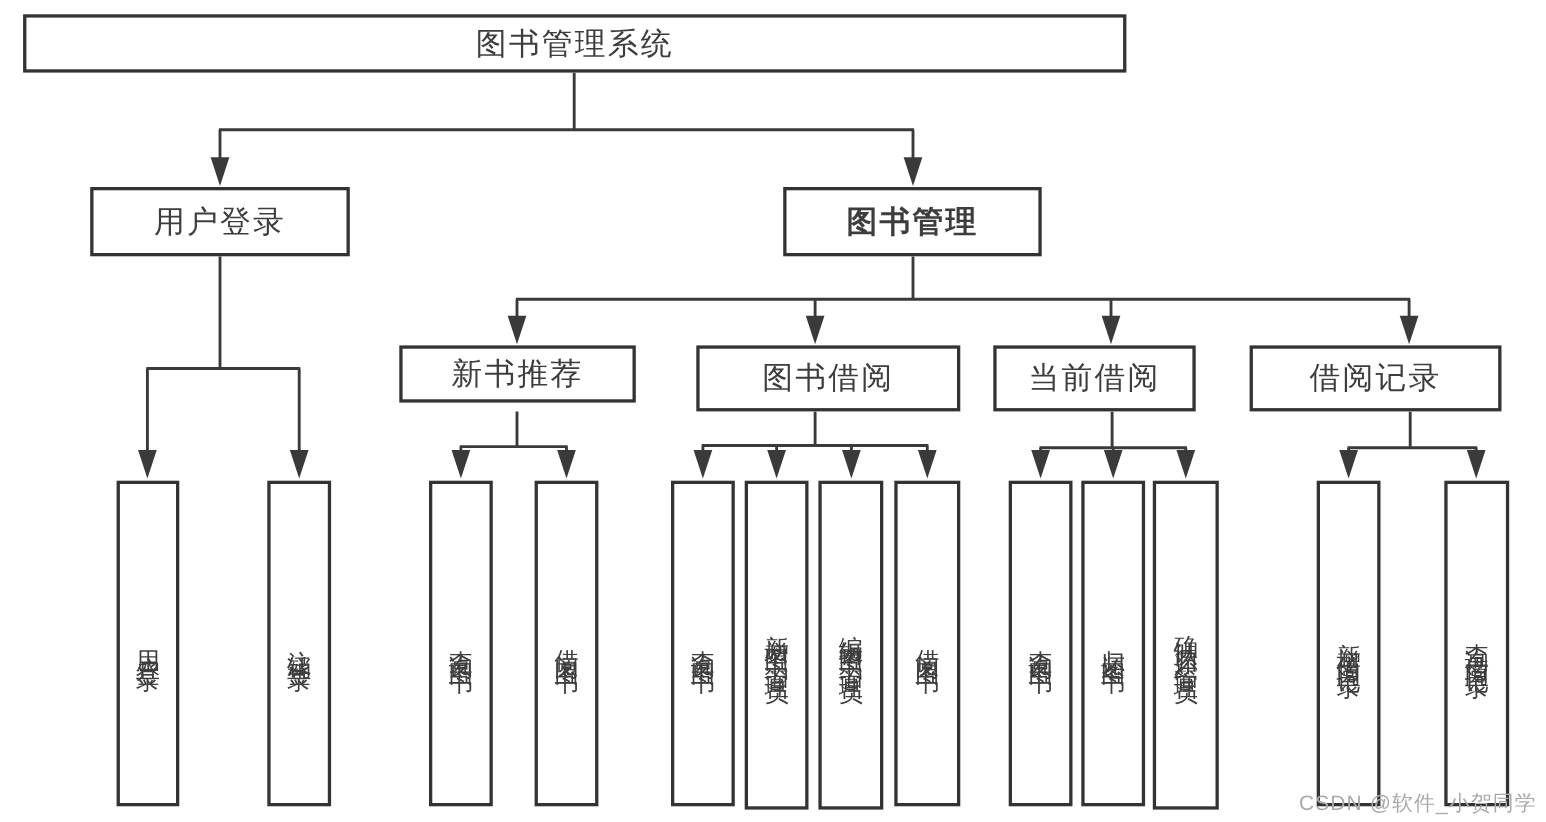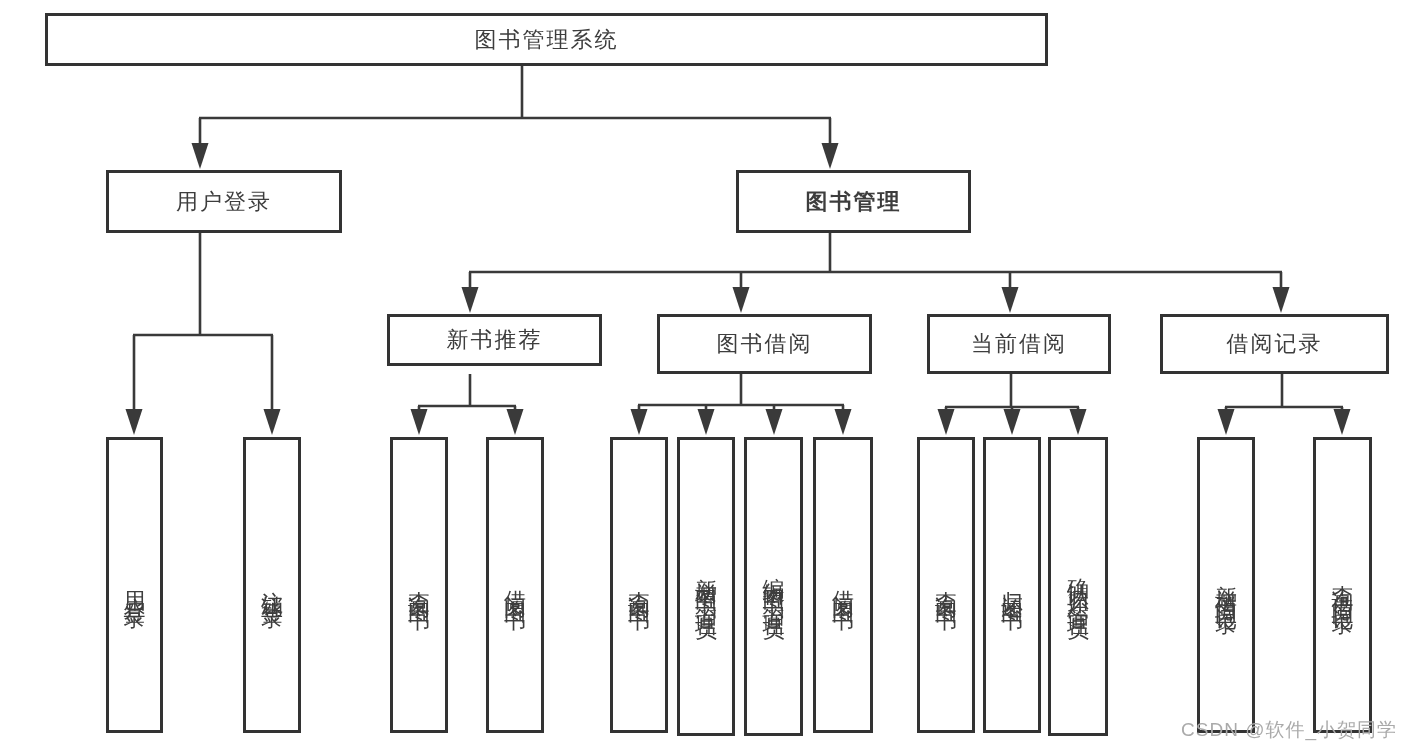--- a/index.html
+++ b/index.html
@@ -22,24 +22,23 @@
     position: absolute;
     background: #ffffff;
     border: 3px solid #333333;
     box-sizing: border-box;
     display: flex;
     align-items: center;
     justify-content: center;
     z-index: 2;
   }
   .h-node {
-    font-size: 22px;
+    font-size: 28px;
     letter-spacing: 2px;
     white-space: nowrap;
-    margin-left: 24px;
   }
   .v-node span {
     writing-mode: vertical-rl;
     text-orientation: mixed;
     font-size: 22px;
     letter-spacing: 6px;
     line-height: 1;
   }
   .watermark {
     position: absolute;
@@ -96,21 +95,21 @@
       <polygon points="1333.5,409 1350.5,409 1342,435"></polygon>
     </g>
   </svg>
 
   <div class="node h-node" style="left:21px; top:13px; width:1003px; height:53px;">图书管理系统</div>
 
   <div class="node h-node" style="left:82px; top:170px; width:236px; height:63px;">用户登录</div>
   <div class="node h-node" style="left:712px; top:170px; width:235px; height:63px;font-weight:bold;">图书管理</div>
 
   <div class="node h-node" style="left:363px; top:314px; width:215px; height:52px;">新书推荐</div>
-  <div class="node h-node" style="left:633px; top:314px; width:215px; height:60px;">图书借阅</div>
+  <div class="node h-node" style="left:633px; top:314px; width:240px; height:60px;">图书借阅</div>
   <div class="node h-node" style="left:903px; top:314px; width:184px; height:60px;">当前借阅</div>
   <div class="node h-node" style="left:1136px; top:314px; width:229px; height:60px;">借阅记录</div>
 
   <div class="node v-node" style="left:106px; top:437px; width:57px; height:296px;">
     <span>用户登录</span>
   </div>
   <div class="node v-node" style="left:243px; top:437px; width:58px; height:296px;">
     <span>注销登录</span>
   </div>
 

